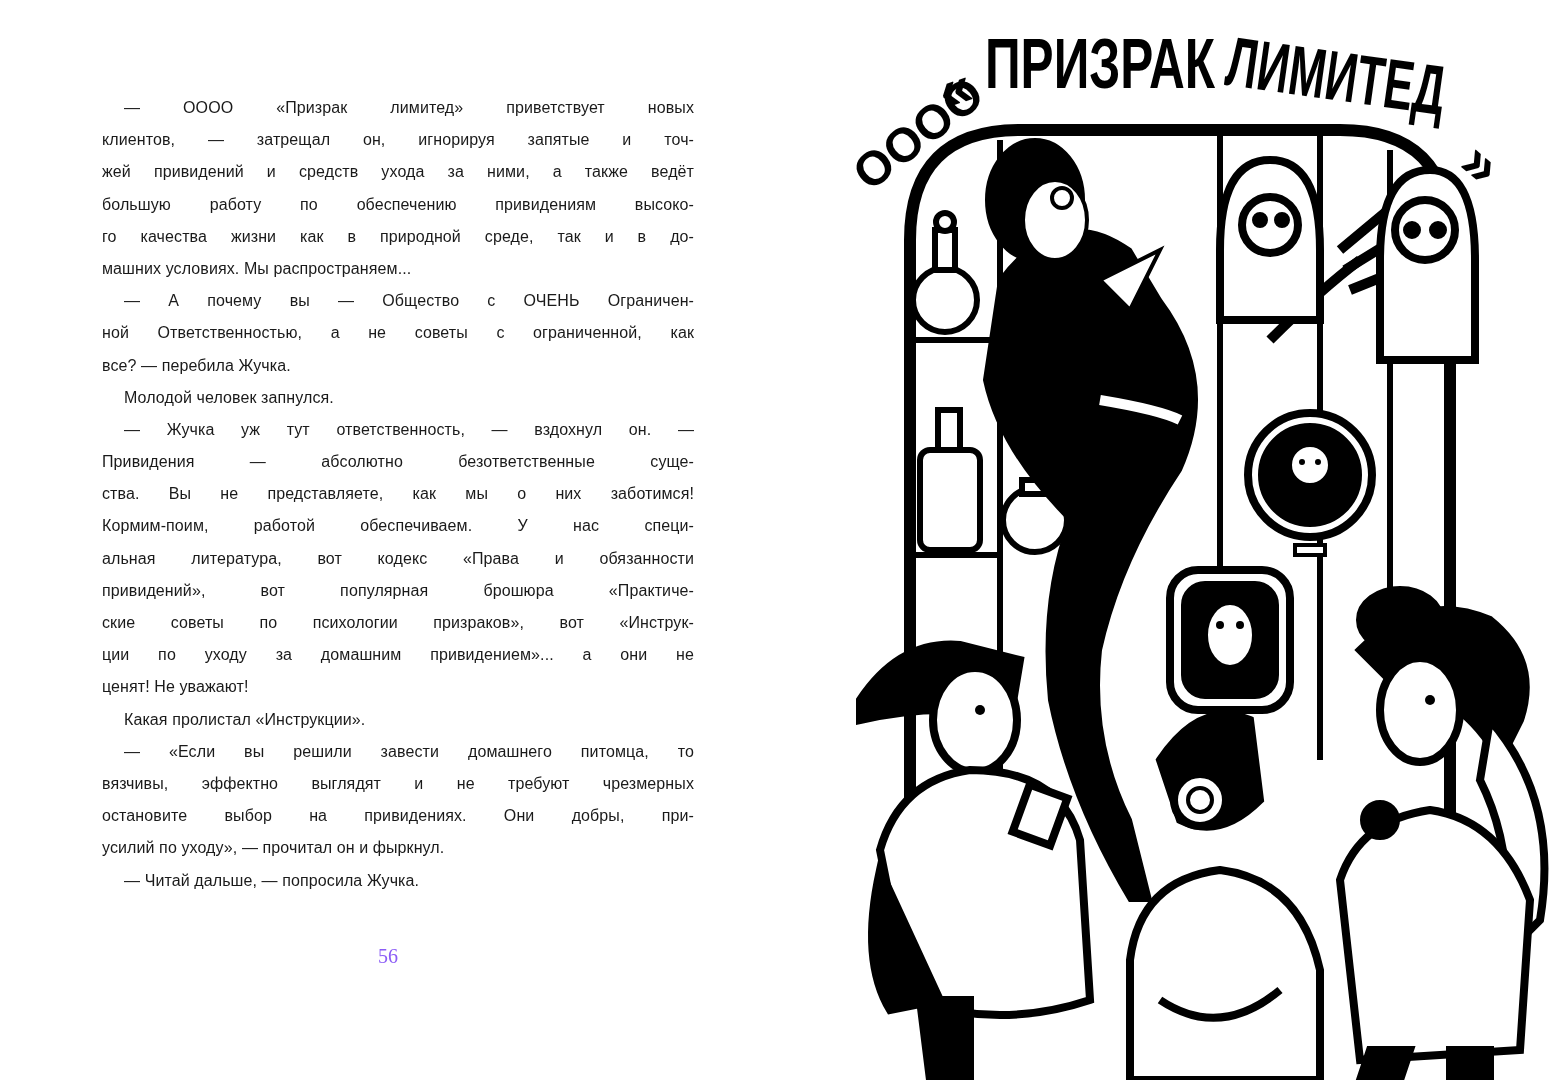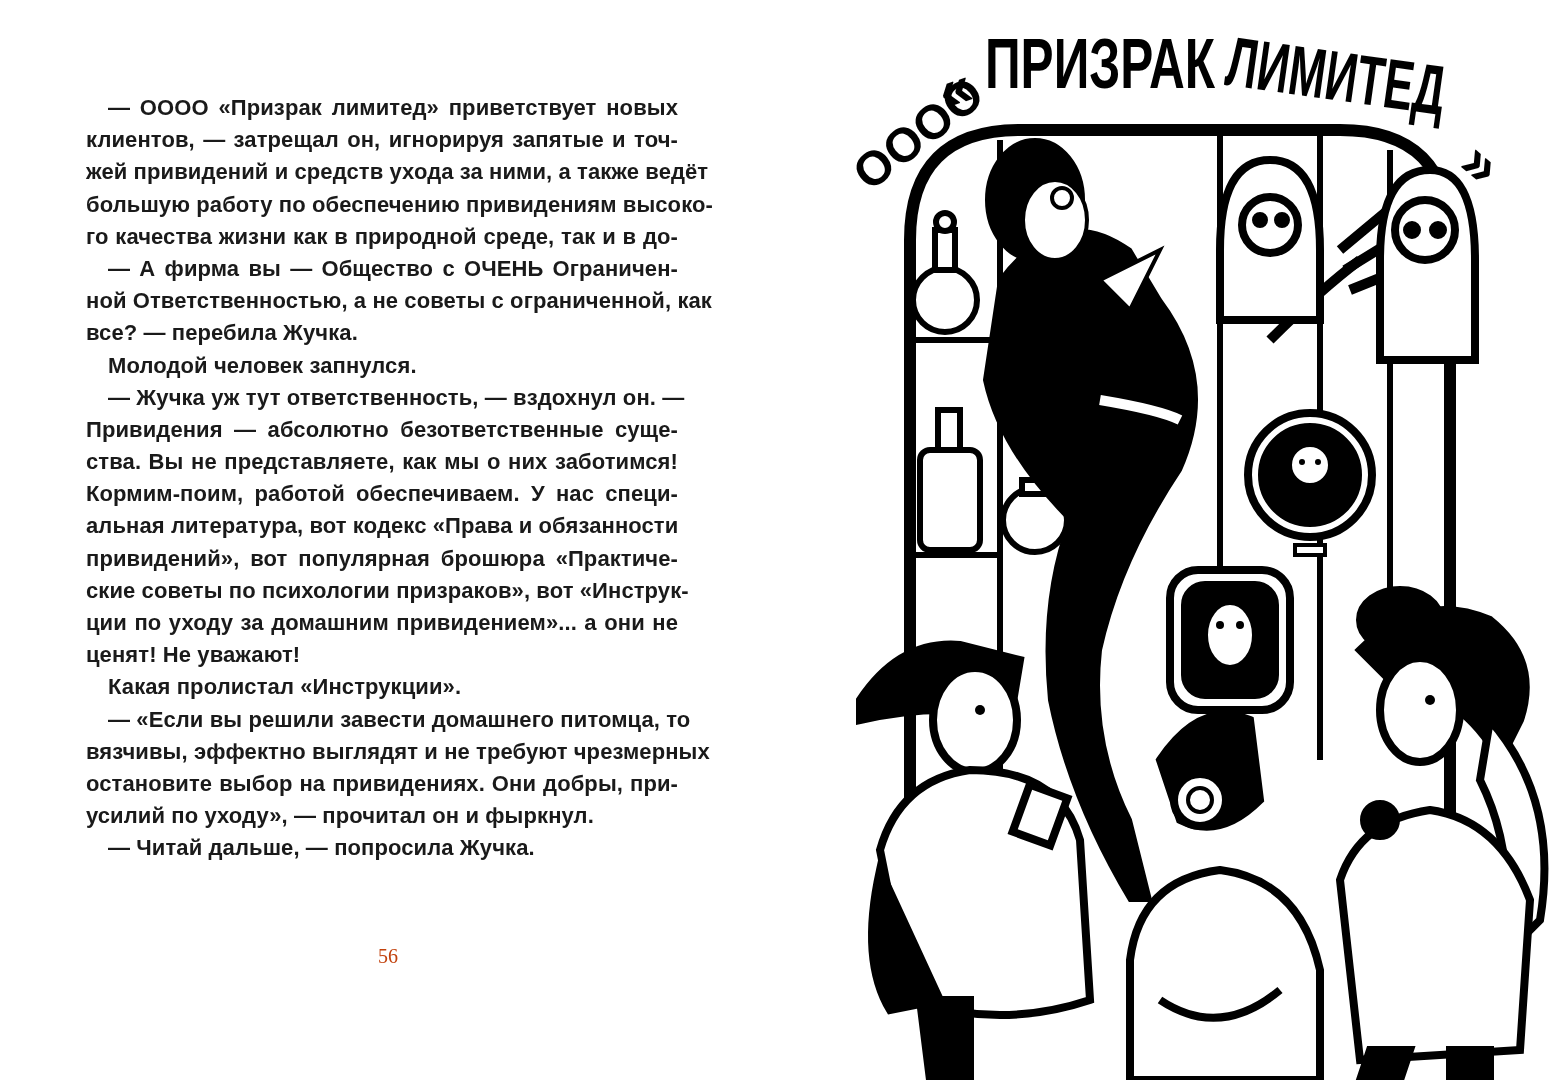--- a/index.html
+++ b/index.html
@@ -1,36 +1,37 @@
 <!DOCTYPE html>
 <html><head>
 <meta charset="utf-8">
 <style>
   html, body { margin: 0; padding: 0; background: #ffffff; }
   body { width: 1567px; height: 1080px; position: relative; overflow: hidden; font-family: "Liberation Sans", "DejaVu Sans", sans-serif; color: #1a1a1a; }
   .page-left { position: absolute; left: 0; top: 0; width: 790px; height: 1080px; }
-  .text-block { position: absolute; left: 86px; top: 92px; width: 592px; font-size: 22px; line-height: 32.2px; letter-spacing: 0.1px; font-weight: bold; }
+  .text-block { position: absolute; left: 102px; top: 92px; width: 592px; font-size: 16px; line-height: 32.2px; letter-spacing: 0.1px; }
   .line { white-space: nowrap; height: 32.2px; overflow: visible; }
   .line.justify { text-align: justify; text-align-last: justify; }
   .line.indent { padding-left: 22px; }
-  .page-number { position: absolute; left: 378px; top: 945px; font-family: "Liberation Serif", "DejaVu Serif", serif; font-size: 20px; color: #c2410c; }
+  .page-number { position: absolute; left: 378px; top: 945px; font-family: "Liberation Serif", "DejaVu Serif", serif; font-size: 20px; color: #8b5cf6; }
   .page-right { position: absolute; left: 800px; top: 0; width: 767px; height: 1080px; }
   svg { position: absolute; left: 0; top: 0; }
 </style>
 </head>
 <body>
 
 <div class="page-left">
   <div class="text-block" id="text-block">
       <div class="line justify indent">— ОООО «Призрак лимитед» приветствует новых</div>
       <div class="line justify">клиентов, — затрещал он, игнорируя запятые и точ-</div>
       <div class="line justify">жей привидений и средств ухода за ними, а также ведёт</div>
       <div class="line justify">большую работу по обеспечению привидениям высоко-</div>
       <div class="line justify">го качества жизни как в природной среде, так и в до-</div>
-      <div class="line justify indent">— А фирма вы — Общество с ОЧЕНЬ Ограничен-</div>
+      <div class="line">машних условиях. Мы распространяем...</div>
+      <div class="line justify indent">— А почему вы — Общество с ОЧЕНЬ Ограничен-</div>
       <div class="line justify">ной Ответственностью, а не советы с ограниченной, как</div>
       <div class="line">все? — перебила Жучка.</div>
       <div class="line indent">Молодой человек запнулся.</div>
       <div class="line justify indent">— Жучка уж тут ответственность, — вздохнул он. —</div>
       <div class="line justify">Привидения — абсолютно безответственные суще-</div>
       <div class="line justify">ства. Вы не представляете, как мы о них заботимся!</div>
       <div class="line justify">Кормим-поим, работой обеспечиваем. У нас специ-</div>
       <div class="line justify">альная литература, вот кодекс «Права и обязанности</div>
       <div class="line justify">привидений», вот популярная брошюра «Практиче-</div>
       <div class="line justify">ские советы по психологии призраков», вот «Инструк-</div>

